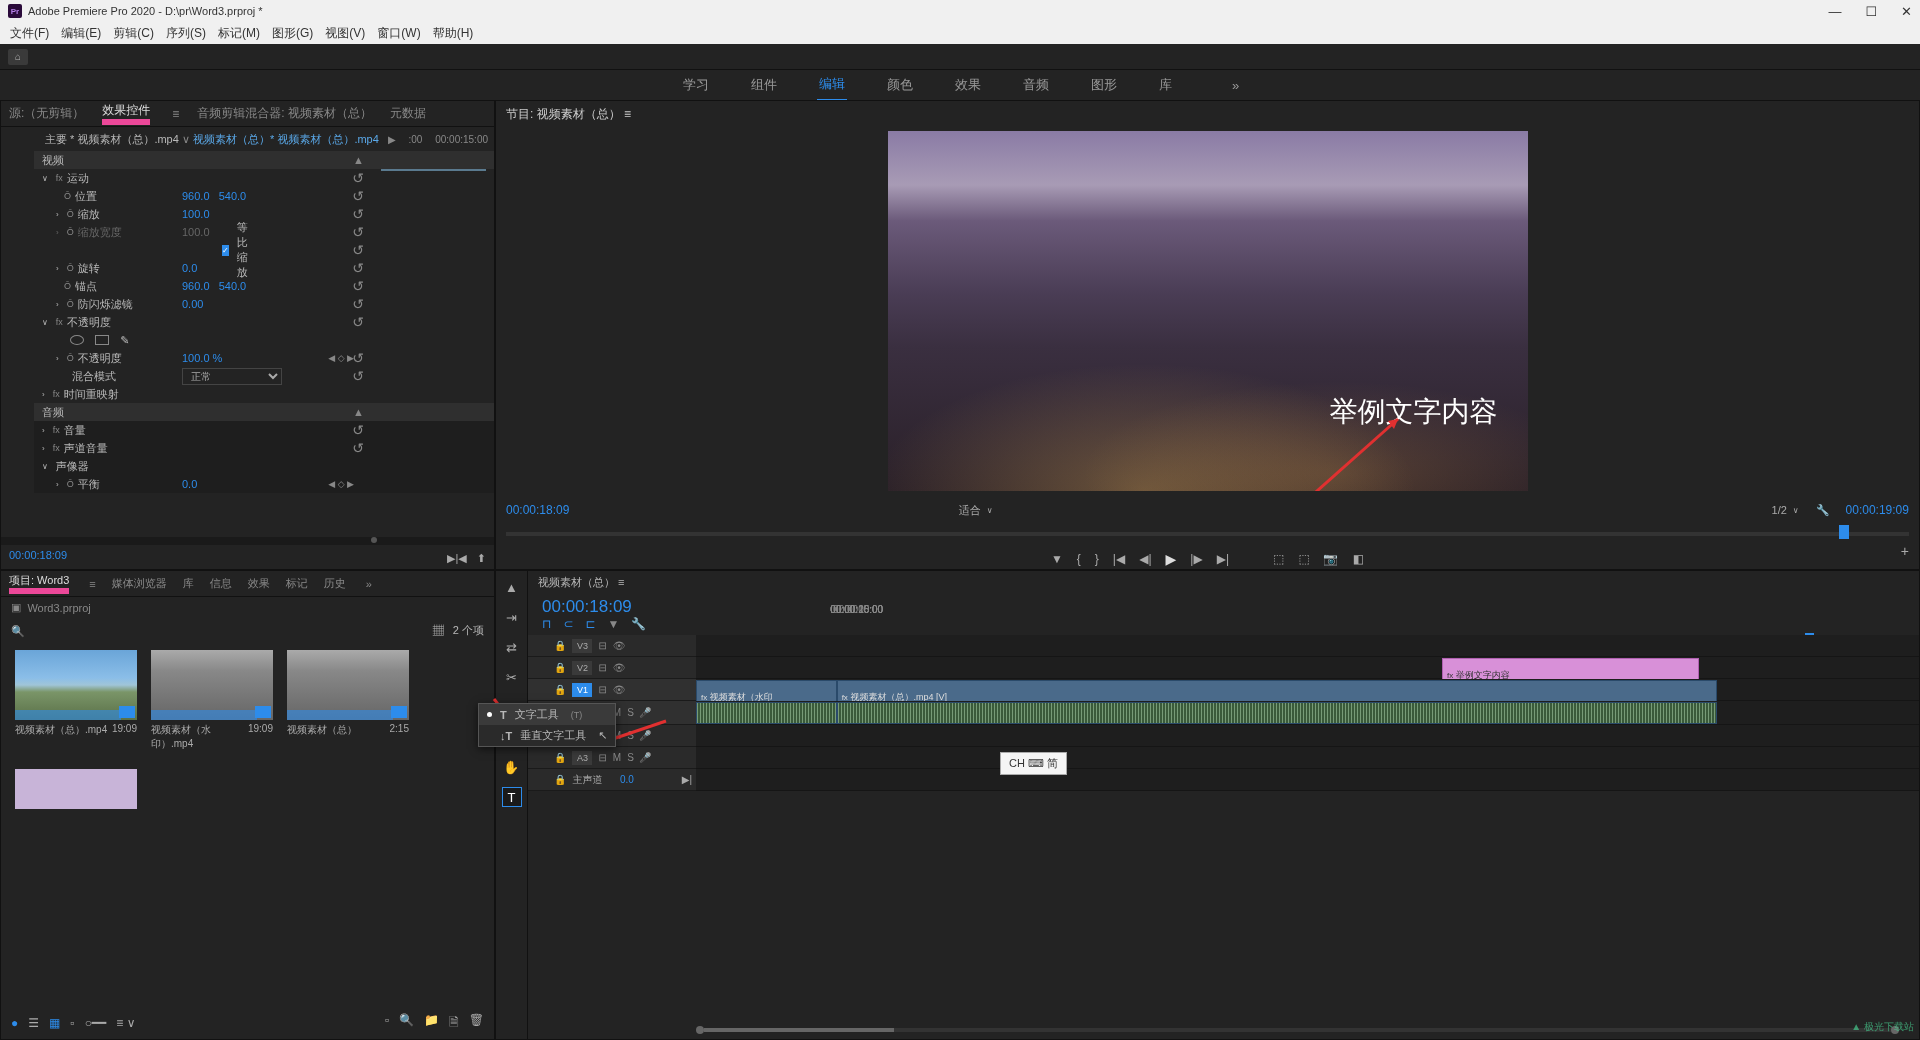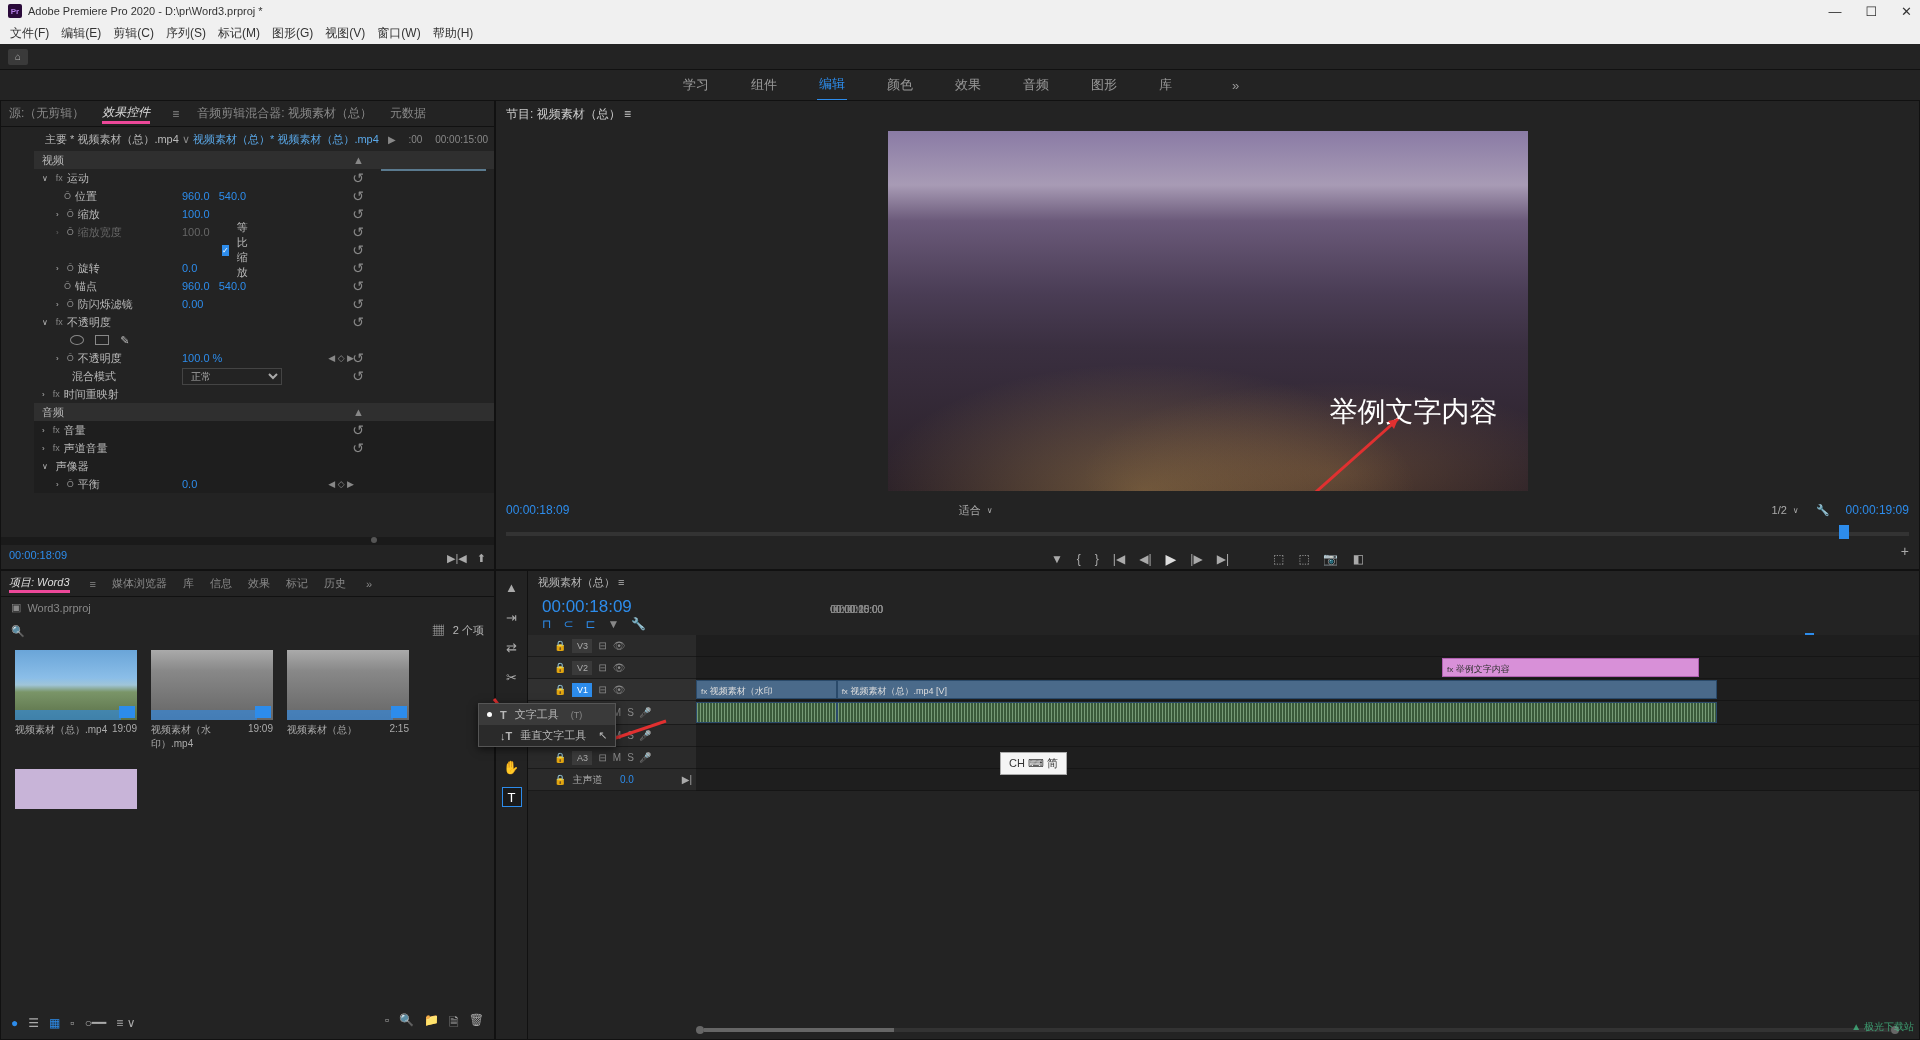--- a/index.html
+++ b/index.html
@@ -26,21 +26,21 @@
 .ws-tab.active { color: #2d8ceb; border-bottom: 2px solid #2d8ceb; }
 .ws-arrow { color: #999; margin-left: 20px; }
 
 
 .main { display: grid; grid-template-columns: 495px 1fr; grid-template-rows: 470px 1fr; height: calc(1040px - 100px); }
 
 
 .panel { background: #232323; border: 1px solid #111; position: relative; }
 .panel-tabs { height: 26px; display: flex; align-items: center; padding: 0 8px; gap: 18px; border-bottom: 1px solid #111; font-size: 12px; }
 .panel-tab { color: #888; cursor: pointer; }
-.panel-tab.active { color: #ddd; border-bottom: 3px solid #ec4899; font-style: italic; }
+.panel-tab.active { color: #ddd; border-bottom: 6px solid #ec4899; }
 .panel-tab-menu { color: #888; margin-left: 4px; }
 
 
 .ec-header { display: flex; align-items: center; height: 24px; padding: 0 24px; font-size: 11px; justify-content: space-between; margin-left: 20px; }
 .ec-ruler { position: absolute; right: 6px; top: 26px; width: 100px; height: 24px; display: flex; align-items: center; justify-content: space-between; font-size: 10px; color: #888; }
 .ec-clip-header { position: absolute; right: 8px; top: 50px; background: #5a7a8f; color: #ddd; padding: 3px 6px; font-size: 10px; width: 105px; }
 .ec-body { overflow-y: auto; height: 400px; padding-left: 33px; }
 .ec-row { display: flex; align-items: center; height: 18px; padding: 0 8px; position: relative; }
 .ec-row .reset { position: absolute; right: 130px; color: #888; font-size: 14px; }
 .ec-row .label { width: 140px; display: flex; align-items: center; gap: 4px; }
@@ -107,21 +107,21 @@
 .tl-playhead-head { position: absolute; top: -2px; width: 9px; height: 14px; background: #2d8ceb; margin-left: -4px; }
 .tl-tracks { margin-left: 0; }
 .tl-track { display: flex; height: 22px; align-items: center; }
 .tl-track.audio { height: 24px; }
 .tl-track-head { width: 168px; display: flex; align-items: center; gap: 6px; padding-left: 26px; font-size: 10px; color: #aaa; background: #2a2a2a; height: 100%; border-bottom: 1px solid #1a1a1a; }
 .tl-track-head.src { background: #303030; }
 .tl-track-head .trk-label { width: 20px; height: 14px; background: #3a3a3a; display: flex; align-items: center; justify-content: center; font-size: 9px; }
 .tl-track-head .trk-label.active { background: #2d8ceb; color: #fff; }
 .tl-track-head .trk-btn { font-size: 10px; color: #888; }
 .tl-track-body { flex: 1; position: relative; background: #1e1e1e; height: 100%; border-bottom: 1px solid #151515; }
-.tl-clip { position: absolute; top: 1px; bottom: 1px; background: #4a6a8a; border: 1px solid #2a4a6a; font-size: 9px; color: #ddd; padding: 4px 4px; overflow: hidden; }
+.tl-clip { position: absolute; top: 1px; bottom: 1px; background: #4a6a8a; border: 1px solid #2a4a6a; font-size: 9px; color: #ddd; padding: 10px 4px; overflow: hidden; }
 .tl-clip.pink { background: #d890d8; border-color: #b060b0; color: #333; }
 .tl-clip.audio { background: #3a5a3a; }
 .tl-waveform { position: absolute; inset: 0; background: repeating-linear-gradient(90deg, rgba(180,220,180,0.5) 0px, rgba(180,220,180,0.5) 1px, transparent 1px, transparent 3px); }
 .tl-scrollbar { position: absolute; bottom: 4px; left: 168px; right: 20px; height: 10px; display: flex; align-items: center; }
 .tl-sb-track { flex: 1; height: 4px; background: #333; position: relative; }
 .tl-sb-thumb { position: absolute; left: 0; width: 16%; height: 4px; background: #666; }
 .tl-sb-handle { width: 8px; height: 8px; border-radius: 50%; background: #666; }
 
 
 .text-flyout { position: absolute; left: 478px; top: 703px; background: #2a2a2a; border: 1px solid #555; box-shadow: 0 2px 8px rgba(0,0,0,0.6); z-index: 100; font-size: 11px; }

